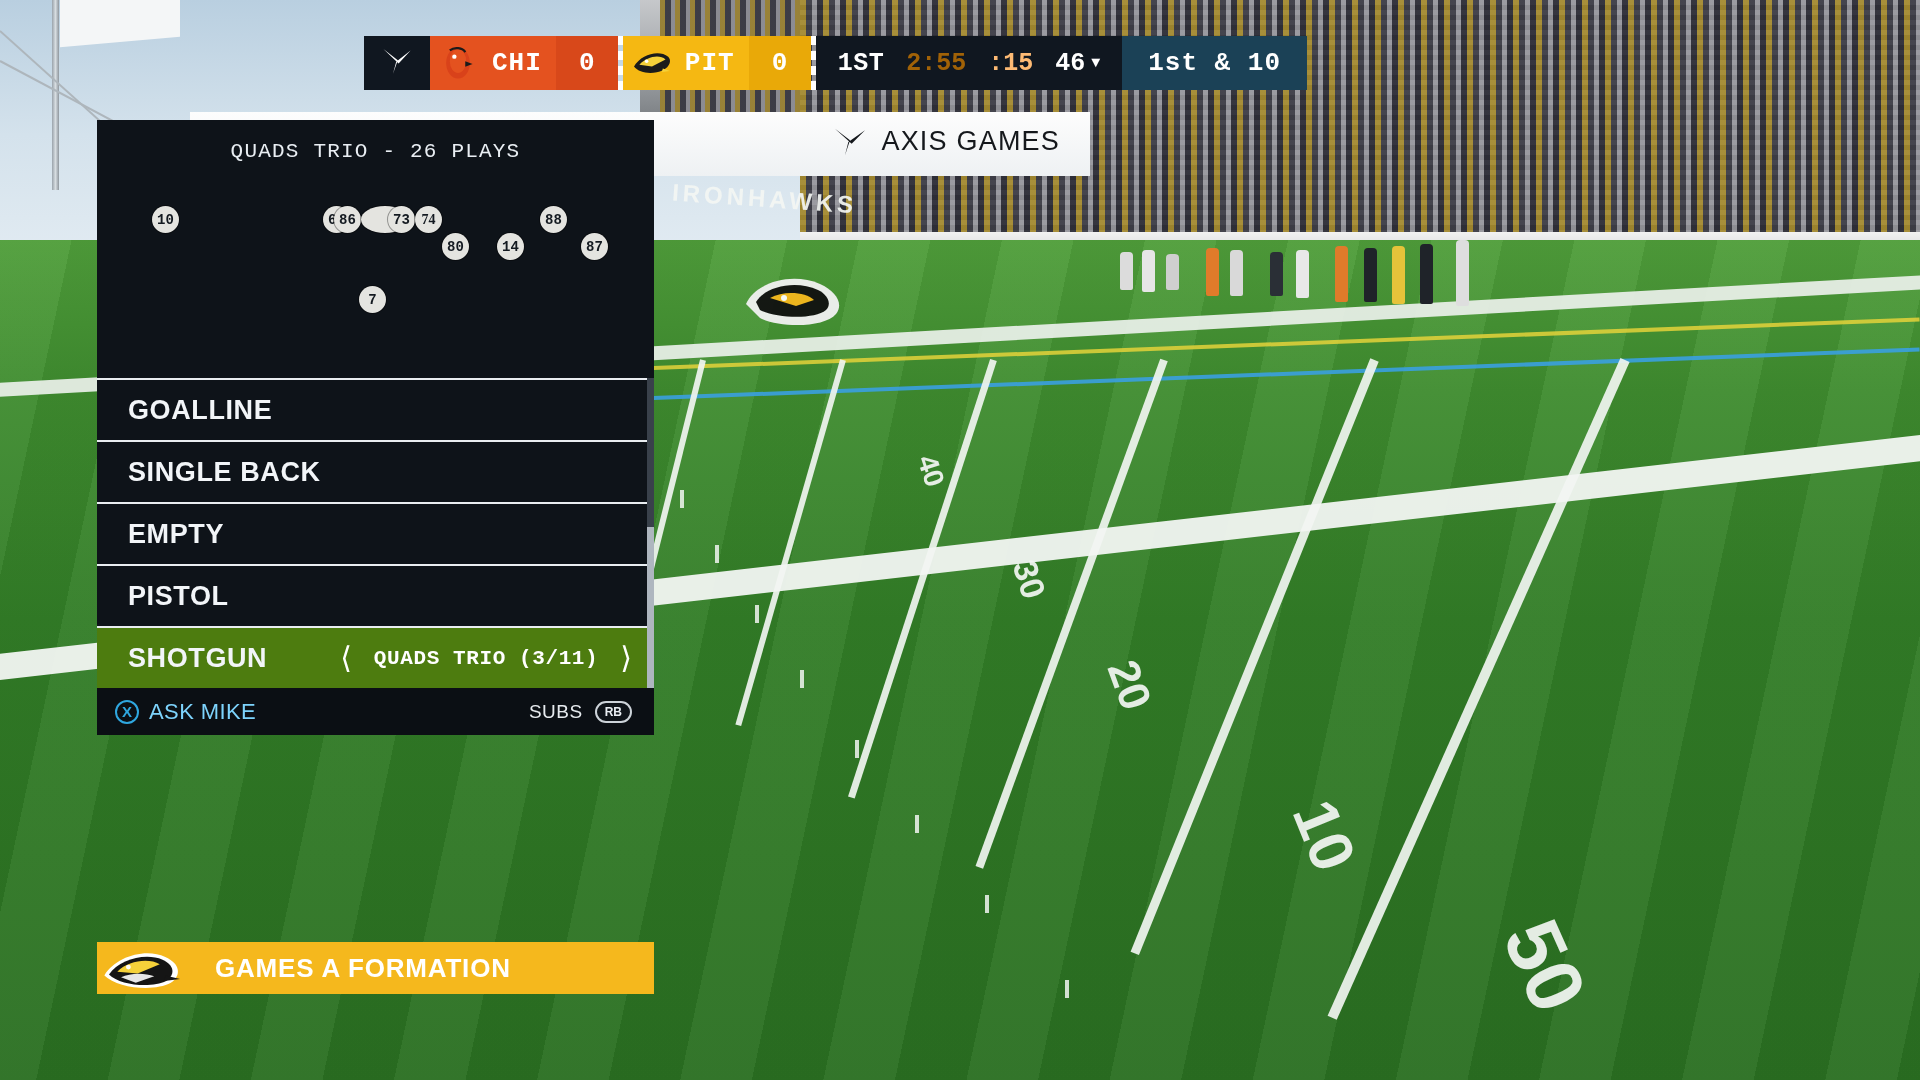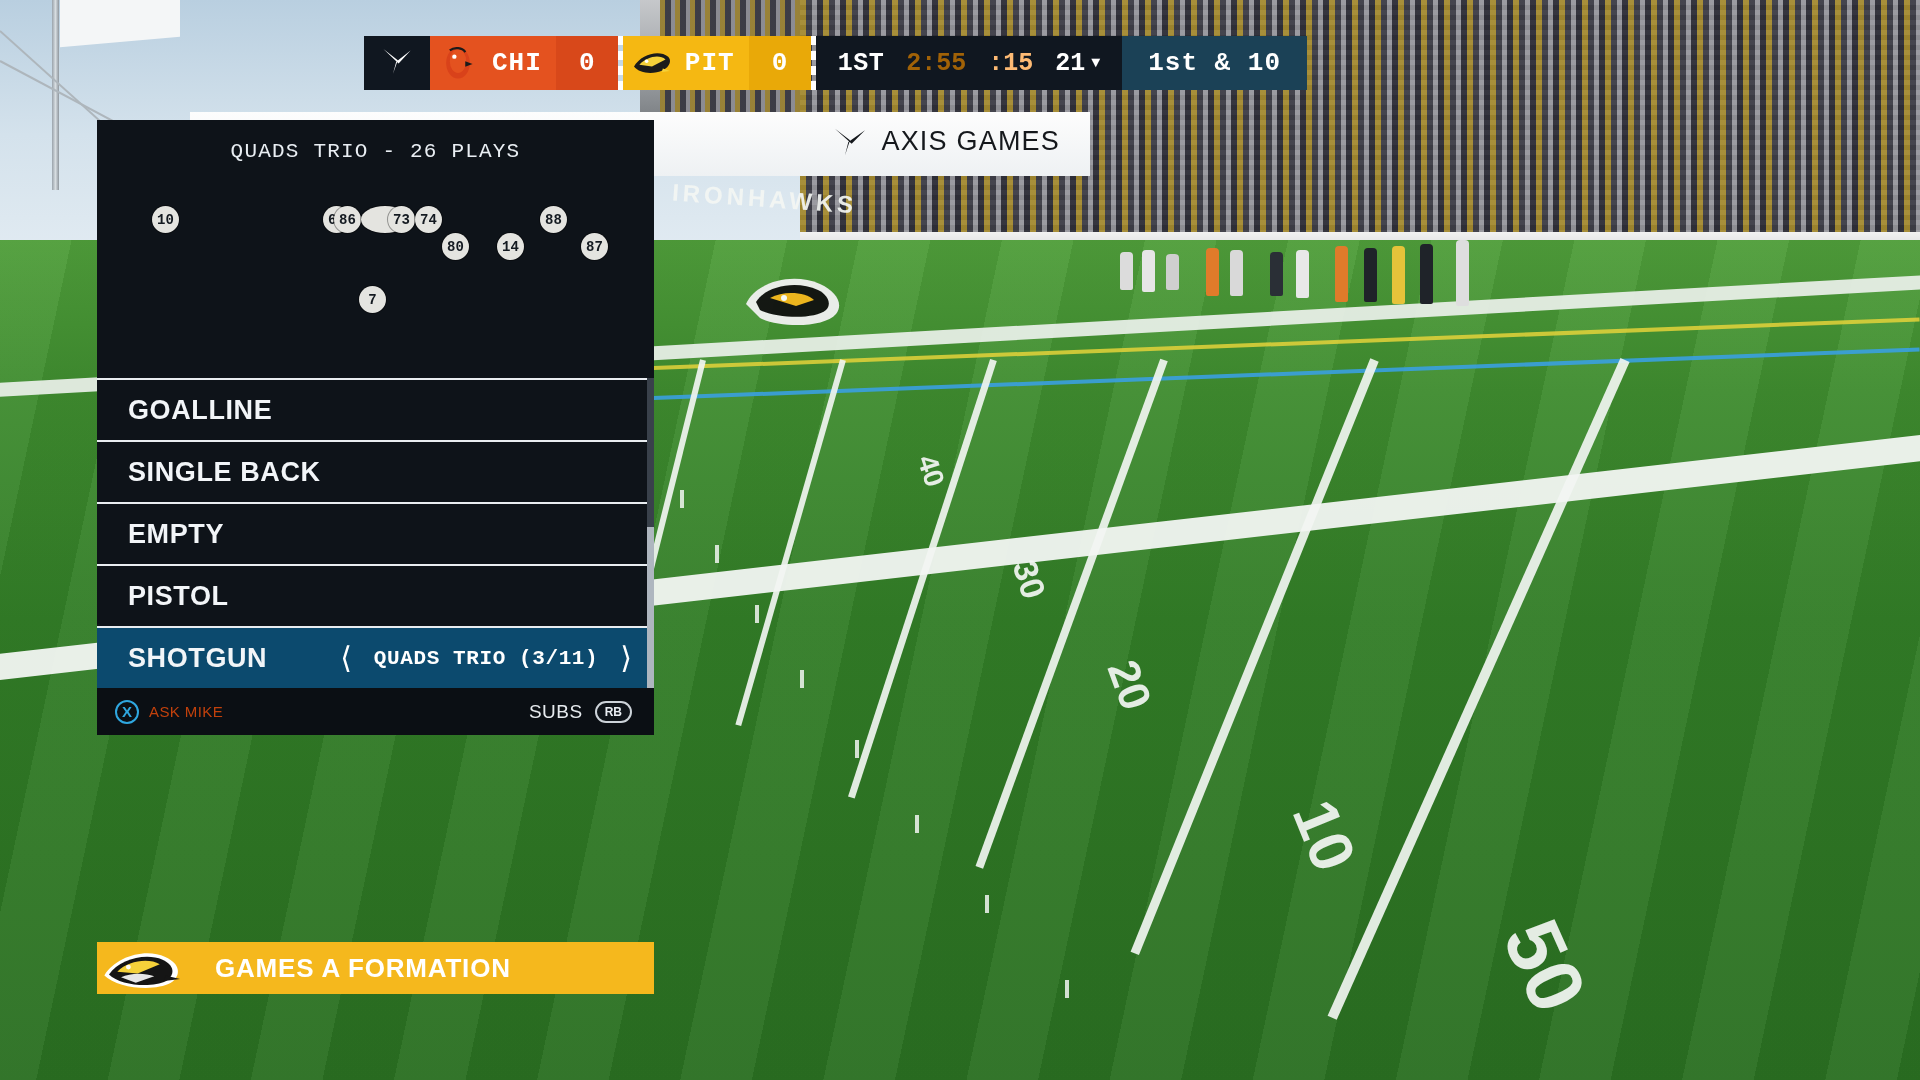--- a/index.html
+++ b/index.html
@@ -191,21 +191,21 @@
   .formrow {
     height: 62px; display:flex; align-items:center;
     border-top: 2px solid #e9edf1; background:#0e1319;
     padding-left: 31px; position:relative;
   }
   .formrow:first-child { border-top: 2px solid #e9edf1; }
   .formrow .name {
     color:#f2f5f8; font-size: 27px; font-weight:700; letter-spacing: .6px;
     font-family:"Liberation Sans",sans-serif;
   }
-  .formrow.selected { background:#0c4a6e; border-top-color:#e9edf1; }
+  .formrow.selected { background:#4d7c0f; border-top-color:#e9edf1; }
   .form-stepper {
     position:absolute; right: 18px; top:0; bottom:0;
     display:flex; align-items:center; gap: 18px; color:#fff;
   }
   .step-arrow { font-size: 30px; font-weight:400; line-height:1; padding: 0 4px; }
   .step-label {
     font-size: 21px; font-weight:700; letter-spacing:.6px;
     font-family:"Liberation Mono","DejaVu Sans Mono",monospace;
   }
   .scrollbar {
@@ -216,21 +216,21 @@
   .actionbar {
     height: 47px; background:#0b0f14; display:flex; align-items:center;
     padding: 0 22px 0 18px; justify-content:space-between;
   }
   .act-left { display:flex; align-items:center; gap: 10px; }
   .btn-x {
     width: 24px; height: 24px; border-radius:50%; border: 2px solid #2fa7e0;
     color:#2fa7e0; font-size: 15px; font-weight:700; display:flex;
     align-items:center; justify-content:center;
   }
-  .act-text { color:#c2410c; font-size: 15px; letter-spacing:.4px; }
+  .act-text { color:#7dd3fc; font-size: 22px; letter-spacing:.4px; }
   .act-right { display:flex; align-items:center; gap: 12px; }
   .subs-label { color:#e6eaee; font-size: 19px; letter-spacing:.5px; }
   .btn-rb {
     background:#0e1319; border:2px solid #cdd3d9; color:#e9eef3;
     border-radius: 11px; font-size: 12px; font-weight:700;
     padding: 3px 8px; line-height:1;
   }
 
   .promptbar {
     position:absolute; left: 97px; top: 942px; width: 557px; height: 52px;
@@ -376,39 +376,39 @@
       <span class="sb-score">0</span>
     </div>
 
     <div class="sb-dash"></div>
 
     <div class="sb-clockbox">
       <span class="sb-qtr">1ST</span>
       <span class="sb-time">2:55</span>
       <span class="sb-play">:15</span>
       <span class="sb-down-small">
-        <span>21</span>
+        <span>46</span>
         <span class="sb-caret">▼</span>
       </span>
     </div>
 
     <div class="sb-dd">1st &amp; 10</div>
   </div>
 
   <div class="panel">
 
     <div class="panel-preview">
       <div class="panel-title">QUADS TRIO  -  26 PLAYS</div>
       <div id="players">
           <div class="dot" style="left: 55px; top: 86px;">10</div>
           <div class="dot" style="left: 210px; top: 86px; margin-left: 16px;">67</div>
           <div class="dot" style="left: 237px; top: 86px;">86</div>
           <div class="dot" style="left: 264px; top: 86px; padding-left: 48px;">78</div>
           <div class="dot" style="left: 291px; top: 86px;">73</div>
-          <div class="dot" style="left: 318px; top: 86px;">74</div>
+          <div class="dot" style="left: 318px; top: 86px; font-family: Liberation Serif, serif;">74</div>
           <div class="dot" style="left: 443px; top: 86px;">88</div>
           <div class="dot" style="left: 345px; top: 113px;">80</div>
           <div class="dot" style="left: 400px; top: 113px;">14</div>
           <div class="dot" style="left: 484px; top: 113px;">87</div>
           <div class="dot" style="left: 262px; top: 166px;">7</div>
         </div>
     </div>
 
     <div class="formlist">
       <div id="formrows">

